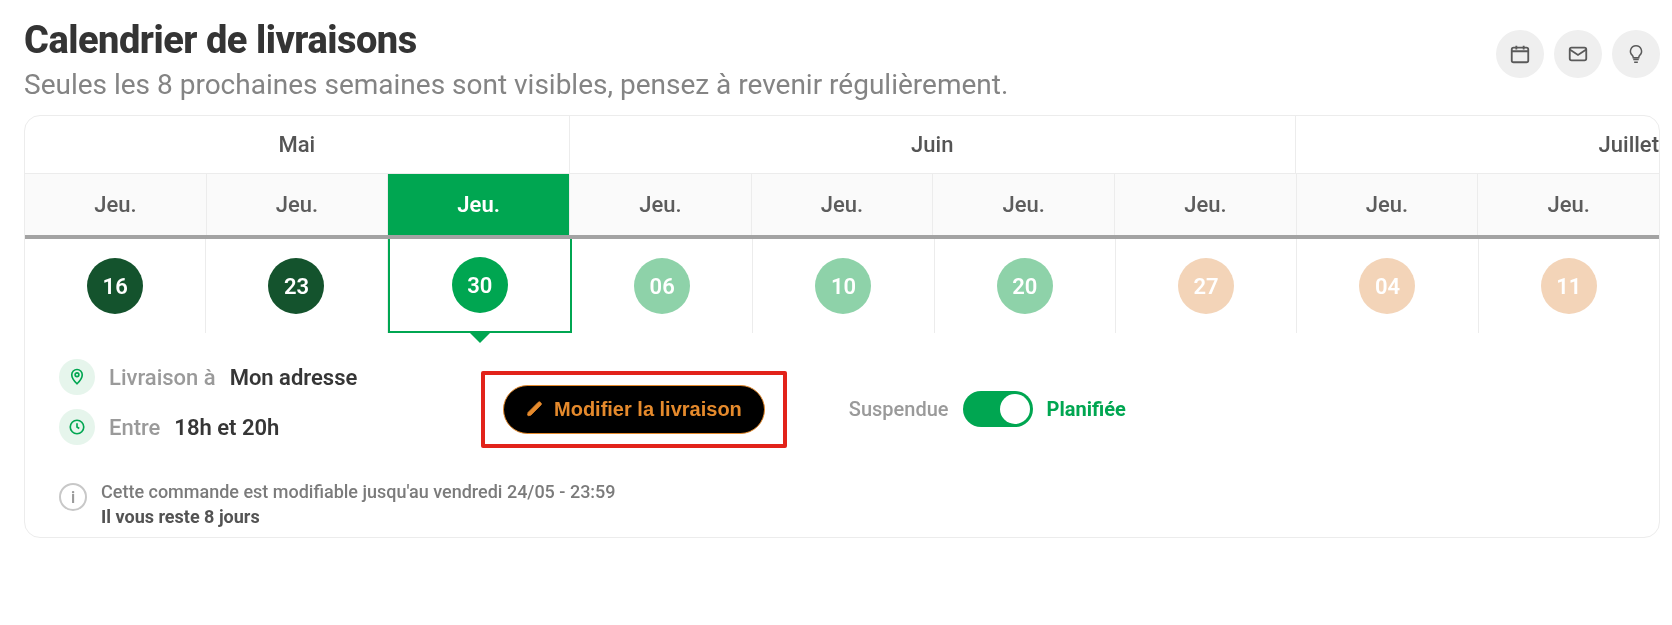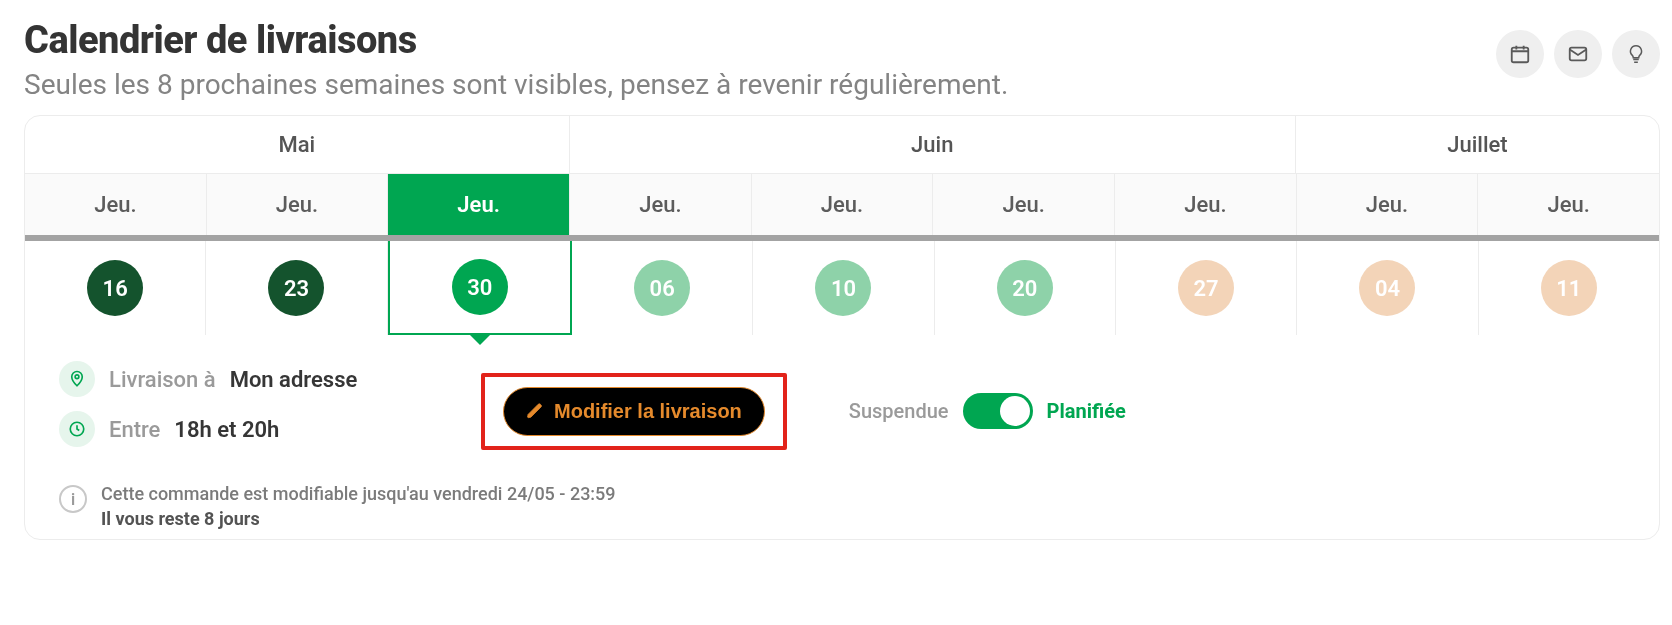--- a/index.html
+++ b/index.html
@@ -27,23 +27,23 @@
     overflow: visible; background: #fff;
   }
   .months-row { display: flex; border-bottom: 1px solid #ececec; }
   .month-cell {
     text-align: center; font-size: 22px; color: #555; font-weight: 500;
     padding: 16px 0; border-right: 1px solid #ececec;
   }
   .month-cell:last-child { border-right: none; }
   .month-cell.m3 { flex: 0 0 calc(100% * 3 / 9); }
   .month-cell.m4 { flex: 0 0 calc(100% * 4 / 9); }
-  .month-cell.m2 { flex: 0 0 calc(100% * 2 / 9); }
-
-  .days-row { display: flex; background: #fafafa; border-bottom: 6px solid #a3a3a3; }
+  .month-cell.m2 { flex: 0 0 calc(100% * 2 / 9); text-align: right; }
+
+  .days-row { display: flex; background: #fafafa; border-bottom: 4px solid #a3a3a3; }
   .day-cell {
     flex: 1; text-align: center; font-size: 22px; color: #5c5c5c; font-weight: 500;
     padding: 18px 0; border-right: 1px solid #ececec; cursor: pointer;
   }
   .day-cell:last-child { border-right: none; }
   .day-cell.active { background: #00A651; color: #fff; font-weight: 600; }
 
   .nums-row { display: flex; }
   .num-cell {
     flex: 1; display: flex; align-items: center; justify-content: center;

